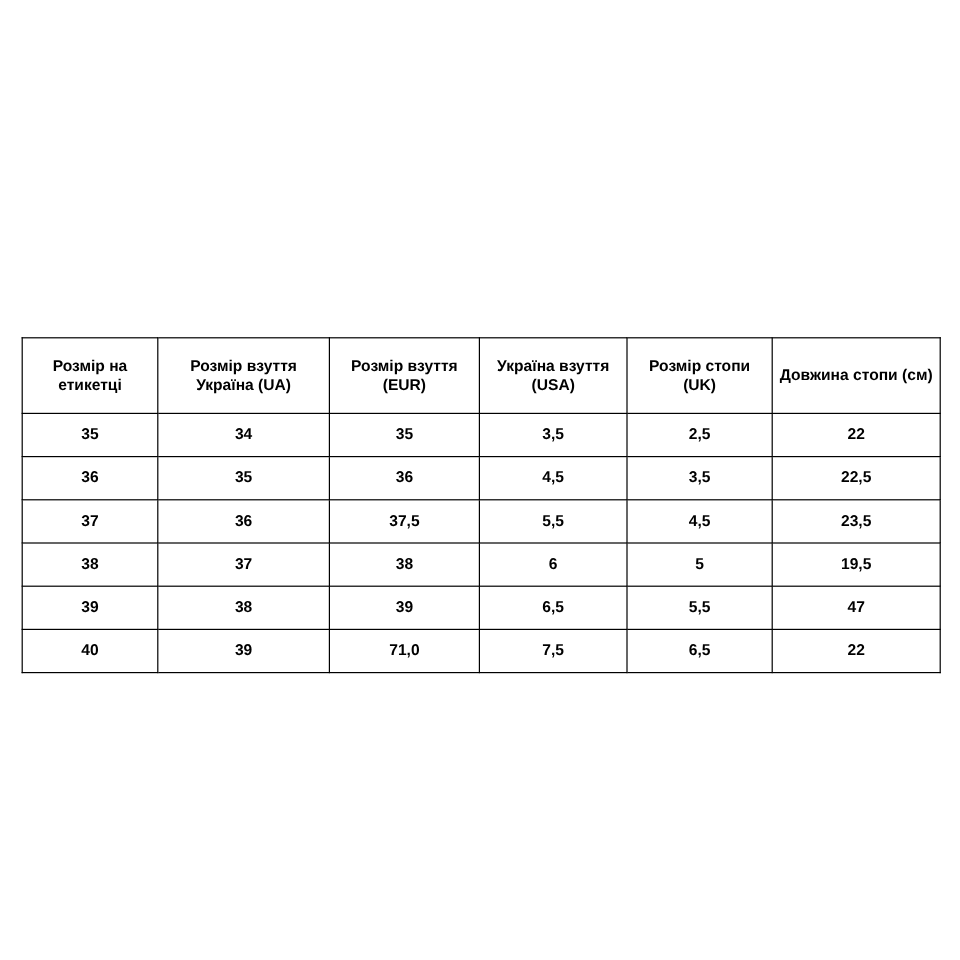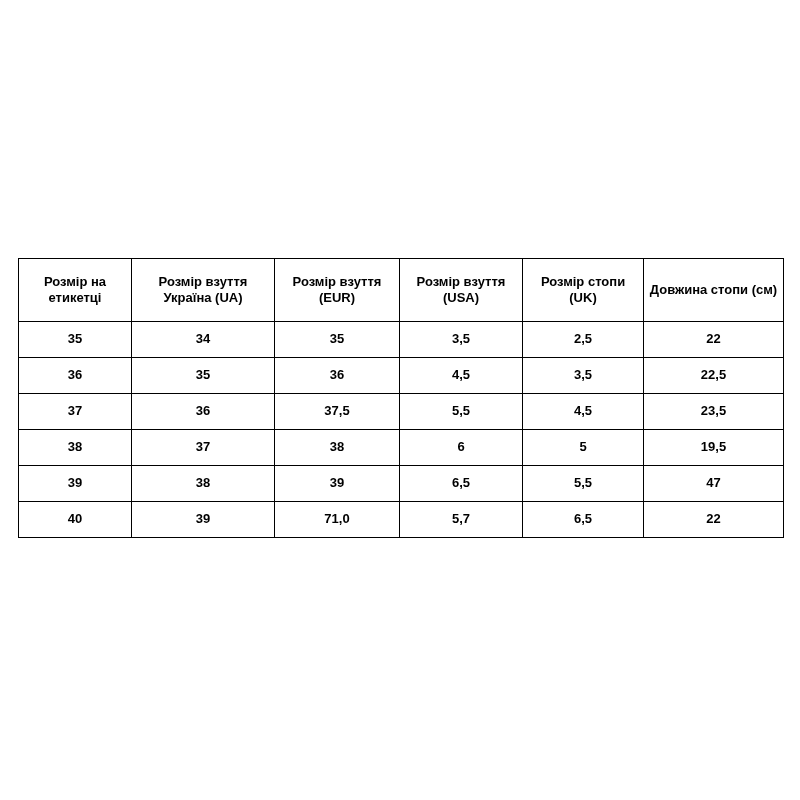--- a/index.html
+++ b/index.html
@@ -11,20 +11,21 @@
     height: 800px;
     background: #ffffff;
     font-family: "Liberation Sans", sans-serif;
     color: #000000;
     overflow: hidden;
   }
   .page {
     position: relative;
     width: 800px;
     height: 644px;
+    margin-top: 23px;
   }
   .table-wrap {
     position: absolute;
     left: 18px;
     top: 258px;
     width: 765px;
   }
   table.size-table {
     border-collapse: collapse;
     width: 765px;
@@ -70,21 +71,21 @@
           <col class="c2">
           <col class="c3">
           <col class="c4">
           <col class="c5">
       </colgroup>
       <thead>
         <tr>
           <th>Розмір на етикетці</th>
           <th>Розмір взуття Україна (UA)</th>
           <th>Розмір взуття (EUR)</th>
-          <th>Розмір взуття (USA)</th>
+          <th>Україна взуття (USA)</th>
           <th>Розмір стопи (UK)</th>
           <th>Довжина стопи (см)</th>
         </tr>
       </thead>
       <tbody>
         <tr>
           <td class="first-col">35</td>
           <td>34</td>
           <td>35</td>
           <td>3,5</td>
@@ -120,20 +121,20 @@
           <td>38</td>
           <td>39</td>
           <td>6,5</td>
           <td>5,5</td>
           <td>47</td>
         </tr>
         <tr>
           <td class="first-col">40</td>
           <td>39</td>
           <td>71,0</td>
-          <td>5,7</td>
+          <td>7,5</td>
           <td>6,5</td>
           <td>22</td>
         </tr>
       </tbody>
     </table>
   </div>
 </div>
 
 </body></html>

